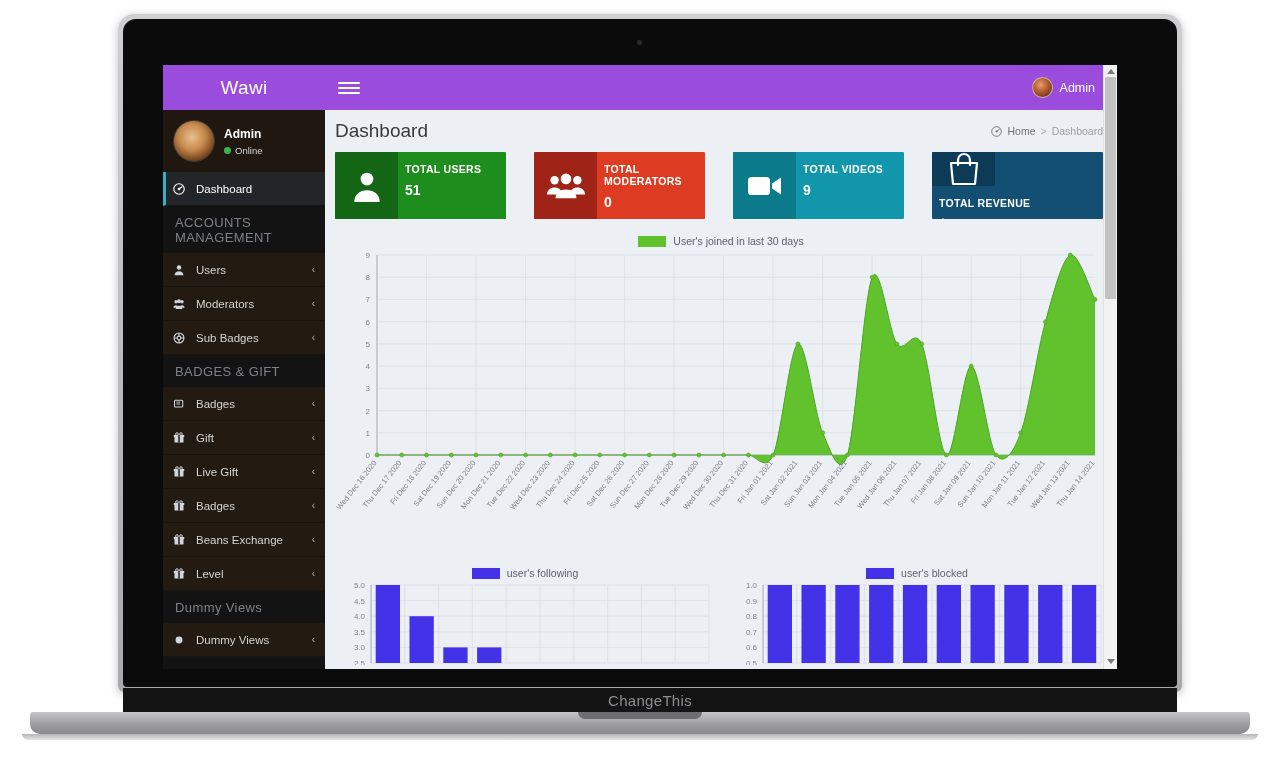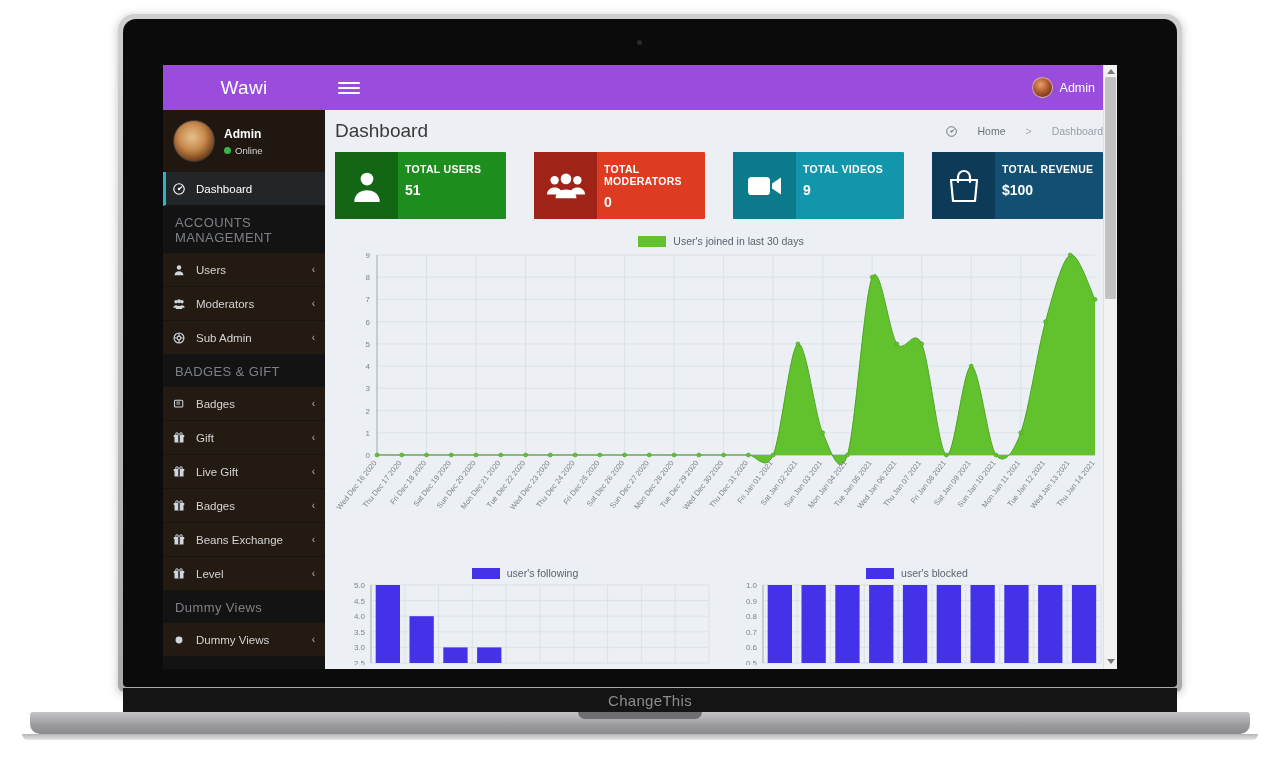--- a/index.html
+++ b/index.html
@@ -143,21 +143,21 @@
     width: 792px; height: 559px;
     background: #eceff3;
     overflow: hidden;
   }
   #content-header {
     height: 42px; display: flex; align-items: center;
     padding: 0 14px 0 10px;
   }
   #page-title { font-size: 19px; color: #3a3a3a; font-weight: normal; }
   #content-header-spacer { flex: 1; }
-  #breadcrumb { display: flex; align-items: center; gap: 20px; font-size: 10.5px; color: #8a8f96; }
+  #breadcrumb { display: flex; align-items: center; gap: 5px; font-size: 10.5px; color: #8a8f96; }
   #breadcrumb .bc-home { color: #6d737a; }
   #breadcrumb .bc-sep { color: #a7acb3; }
   #breadcrumb .bc-current { color: #9aa0a7; }
 
   
   #stat-cards { display: flex; gap: 28px; padding: 0 14px 0 10px; }
   .stat-card {
     flex: 1; height: 67px; display: flex; align-items: stretch;
     border-radius: 1px; overflow: hidden;
   }
@@ -275,21 +275,21 @@
             <span class="mi-caret">‹</span>
           </div>
           <div class="menu-item">
             <span class="mi-icon">
               <svg width="12" height="12" viewBox="0 0 16 16">
                 <circle cx="8" cy="8" r="6.6" fill="none" stroke="#cfd6e0" stroke-width="1.5"></circle>
                 <circle cx="8" cy="8" r="2.5" fill="none" stroke="#cfd6e0" stroke-width="1.5"></circle>
                 <path d="M8 1.4V5.5M8 10.5v4.1M1.4 8h4.1M10.5 8h4.1" stroke="#cfd6e0" stroke-width="1.5"></path>
               </svg>
             </span>
-            <span class="mi-label">Sub Admin</span>
+            <span class="mi-label">Sub Badges</span>
             <span class="mi-caret">‹</span>
           </div>
           <div class="menu-header">BADGES &amp; GIFT</div>
           <div class="menu-item">
             <span class="mi-icon">
               <svg width="12" height="12" viewBox="0 0 16 16">
                 <rect x="2" y="3" width="11" height="9" rx="1.4" fill="none" stroke="#cfd6e0" stroke-width="1.4"></rect>
                 <path d="M4.5 5.5h5M4.5 8h5" stroke="#cfd6e0" stroke-width="1.2"></path>
               </svg>
             </span>
@@ -425,21 +425,21 @@
               <svg width="36" height="26" viewBox="0 0 36 26">
                 <rect x="1" y="4" width="22" height="18" rx="3.6" fill="#fff"></rect>
                 <path d="M25 10.5 L34 4.5 V21.5 L25 15.5 Z" fill="#fff"></path>
               </svg>
             </div>
             <div class="stat-body">
               <div class="stat-title">TOTAL VIDEOS</div>
               <div class="stat-value">9</div>
             </div>
           </div>
-          <div class="stat-card" style="background: rgb(18, 79, 115);">
+          <div class="stat-card" style="background: rgb(18, 79, 115); flex-direction: column;">
             <div class="stat-icon" style="background:#0d3a57">
               <svg width="32" height="34" viewBox="0 0 32 34">
                 <path d="M3 11 H29 L27 32 H5 Z" fill="none" stroke="#fff" stroke-width="2.2" stroke-linejoin="round"></path>
                 <path d="M10 13 V8 a6 6 0 0 1 12 0 V13" fill="none" stroke="#fff" stroke-width="2.2" stroke-linecap="round"></path>
               </svg>
             </div>
             <div class="stat-body">
               <div class="stat-title">TOTAL REVENUE</div>
               <div class="stat-value">$100</div>
             </div>

